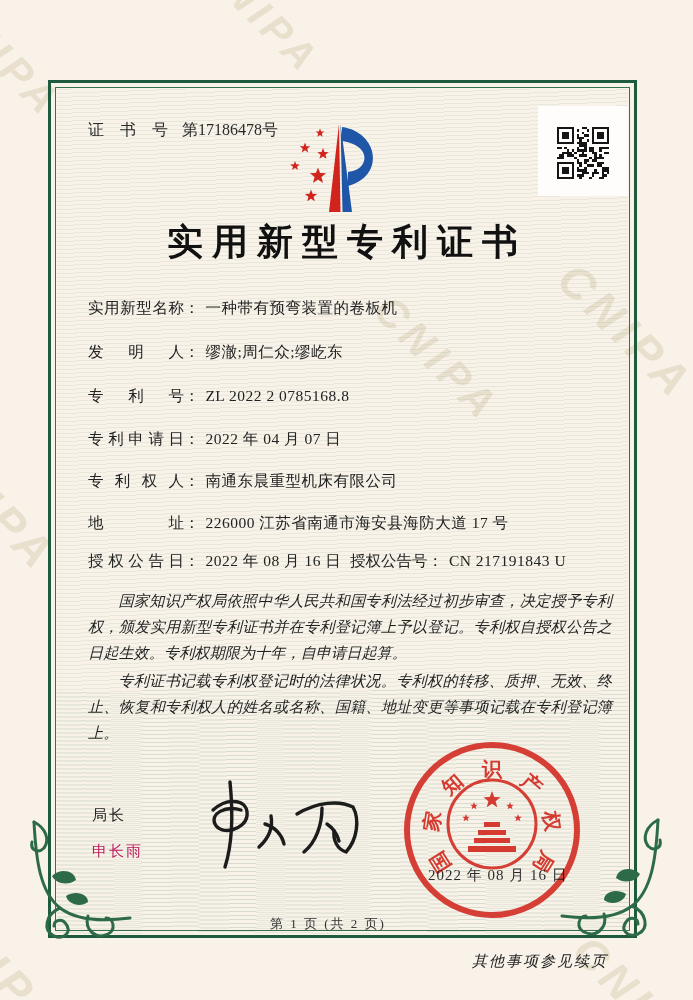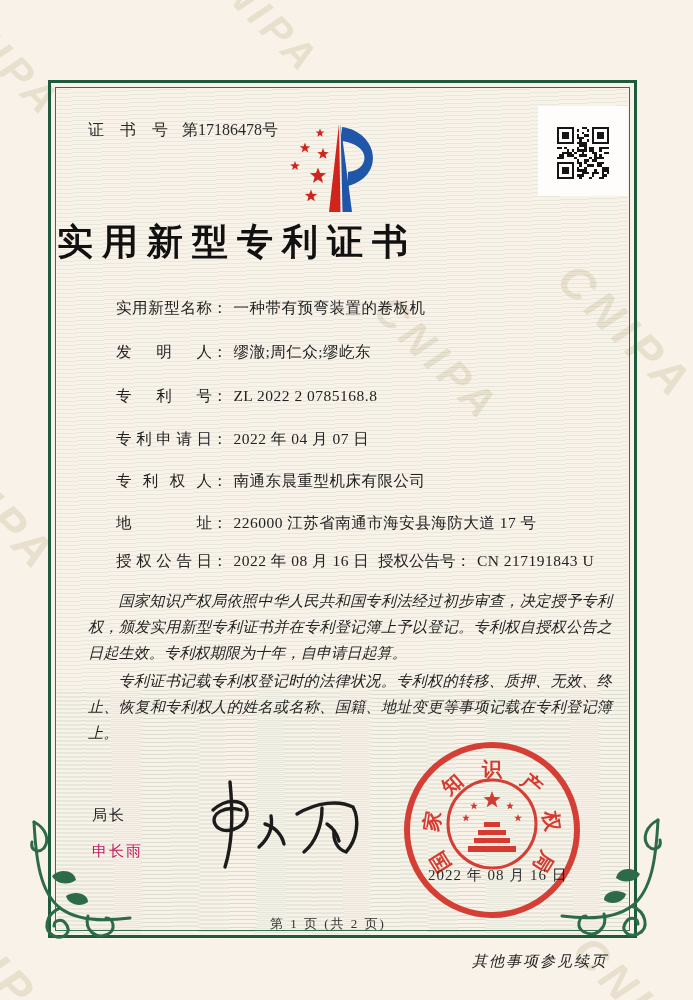--- a/index.html
+++ b/index.html
@@ -21,24 +21,24 @@
 
   .content { position:absolute; inset:0; z-index:2;padding-left:38px; }
 
   .cert-no { position:absolute; left:88px; top:120px; font-size:16px; color:#2a2a2a; }
   .cert-no .lbl { letter-spacing:6px; margin-right:4px; }
 
   .logo { position:absolute; left:285px; top:116px; }
   .qr-patch { position:absolute; left:538px; top:106px; width:90px; height:90px; background:#fffdfb; }
   .qr { position:absolute; left:19px; top:21px; }
 
-  .title { position:absolute; left:48px; top:218px; width:589px; text-align:left;
+  .title { position:absolute; left:48px; top:218px; width:589px; text-align:center;
            font-size:36px; font-weight:bold; color:#111; letter-spacing:9px; text-indent:9px; }
 
-  .field { position:absolute; left:88px; font-size:15.5px; color:#222; white-space:nowrap;margin-left:28px; }
+  .field { position:absolute; left:88px; font-size:15.5px; color:#222; white-space:nowrap; }
   .field .lbl { display:inline-block; width:96px; text-align:justify; text-align-last:justify; vertical-align:bottom; }
   .field .val { margin-left:2px; letter-spacing:0.5px; }
   .grant-no { position:absolute; left:262px; top:0; white-space:nowrap; }
 
   .paras { position:absolute; left:88px; top:580px; width:524px; font-size:15.2px; font-style:italic;
            color:#1f1f1f; line-height:26px; text-align:justify;margin-top:8px; }
   .paras p { text-indent:2em; margin:0 0 2px 0; }
 
   .signer-title { position:absolute; left:92px; top:806px; font-size:15px; color:#222; letter-spacing:2px; }
   .signer-name  { position:absolute; left:92px; top:842px; font-size:15px; color:#be185d; letter-spacing:2px;font-family:Liberation Mono, monospace; }

